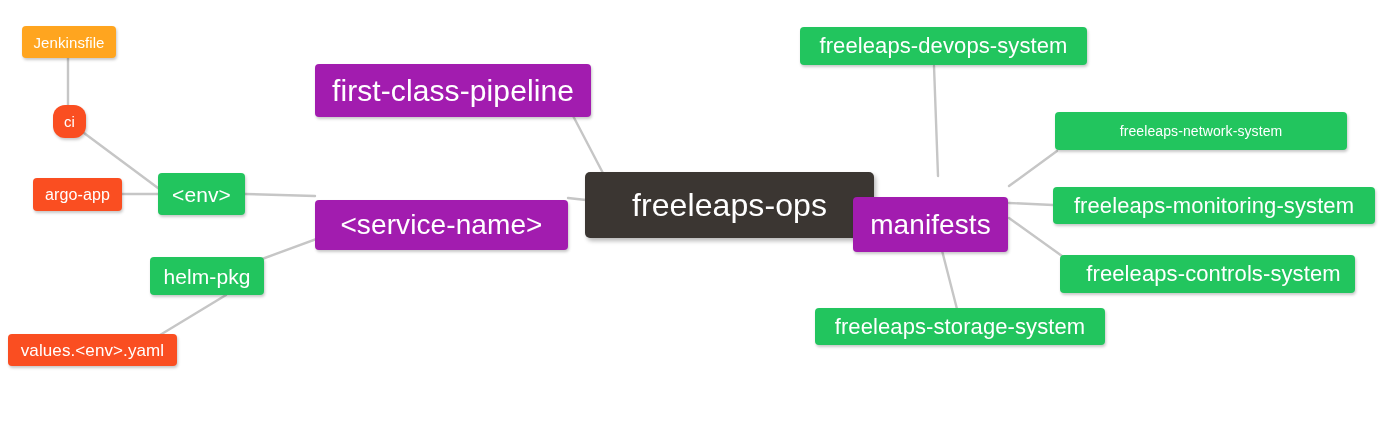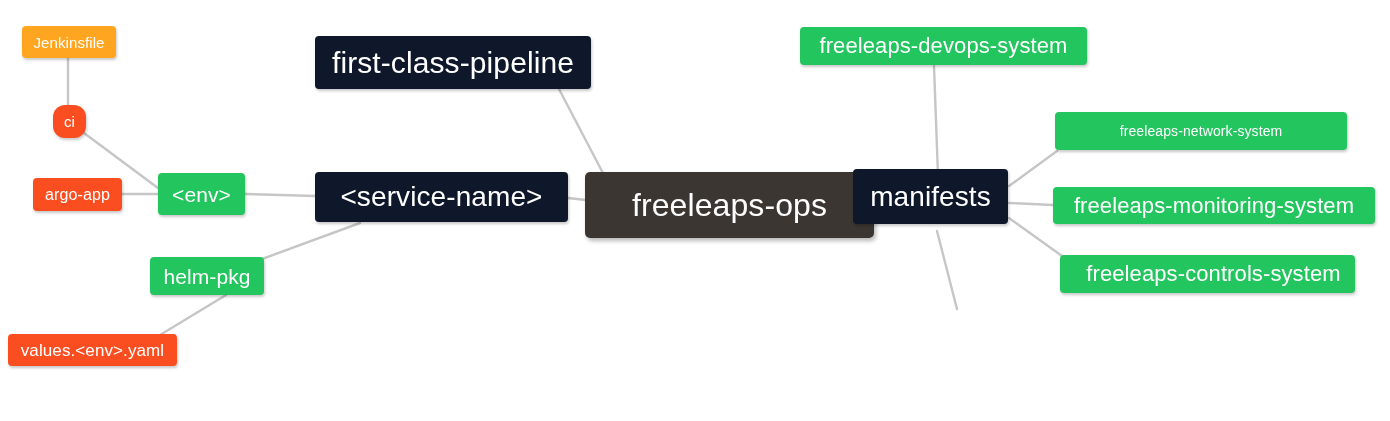--- a/index.html
+++ b/index.html
@@ -39,21 +39,21 @@
     letter-spacing: 0.1px;
     line-height: 1;
     padding: 0 10px;
     user-select: none;
   }
   .node.root {
     background: #3b3632;
     border-radius: 5px;
     box-shadow: 2px 3px 4px rgba(0,0,0,0.28);
   }
-  .node.blue   { background: #0f172a; }
+  .node.blue   { background: #a21caf; margin-top: 28px; }
   .node.green  { background: #22c55e; }
   .node.orange { background: #ffa51f; }
   .node.red    { background: #fa4e21; }
 </style>
 </head>
 <body>
 
 <div id="mindmap">
 
   <svg id="edge-layer" viewBox="0 0 1390 421" xmlns="http://www.w3.org/2000/svg">
@@ -124,14 +124,17 @@
   </div>
 
   <div class="node green" style="left:1053px; top:187px; width:322px; height:37px; font-size:22px;">
     <span>freeleaps-monitoring-system</span>
   </div>
 
   <div class="node green" style="left:1060px; top:255px; width:295px; height:38px; font-size:22px;padding-left:22px;">
     <span>freeleaps-controls-system</span>
   </div>
 
+  <div class="node green" style="left:815px; top:308px; width:290px; height:37px; font-size:22px;">
+    <span>freeleaps-storage-system</span>
+  </div>
 
 </div>
 
 </body></html>

